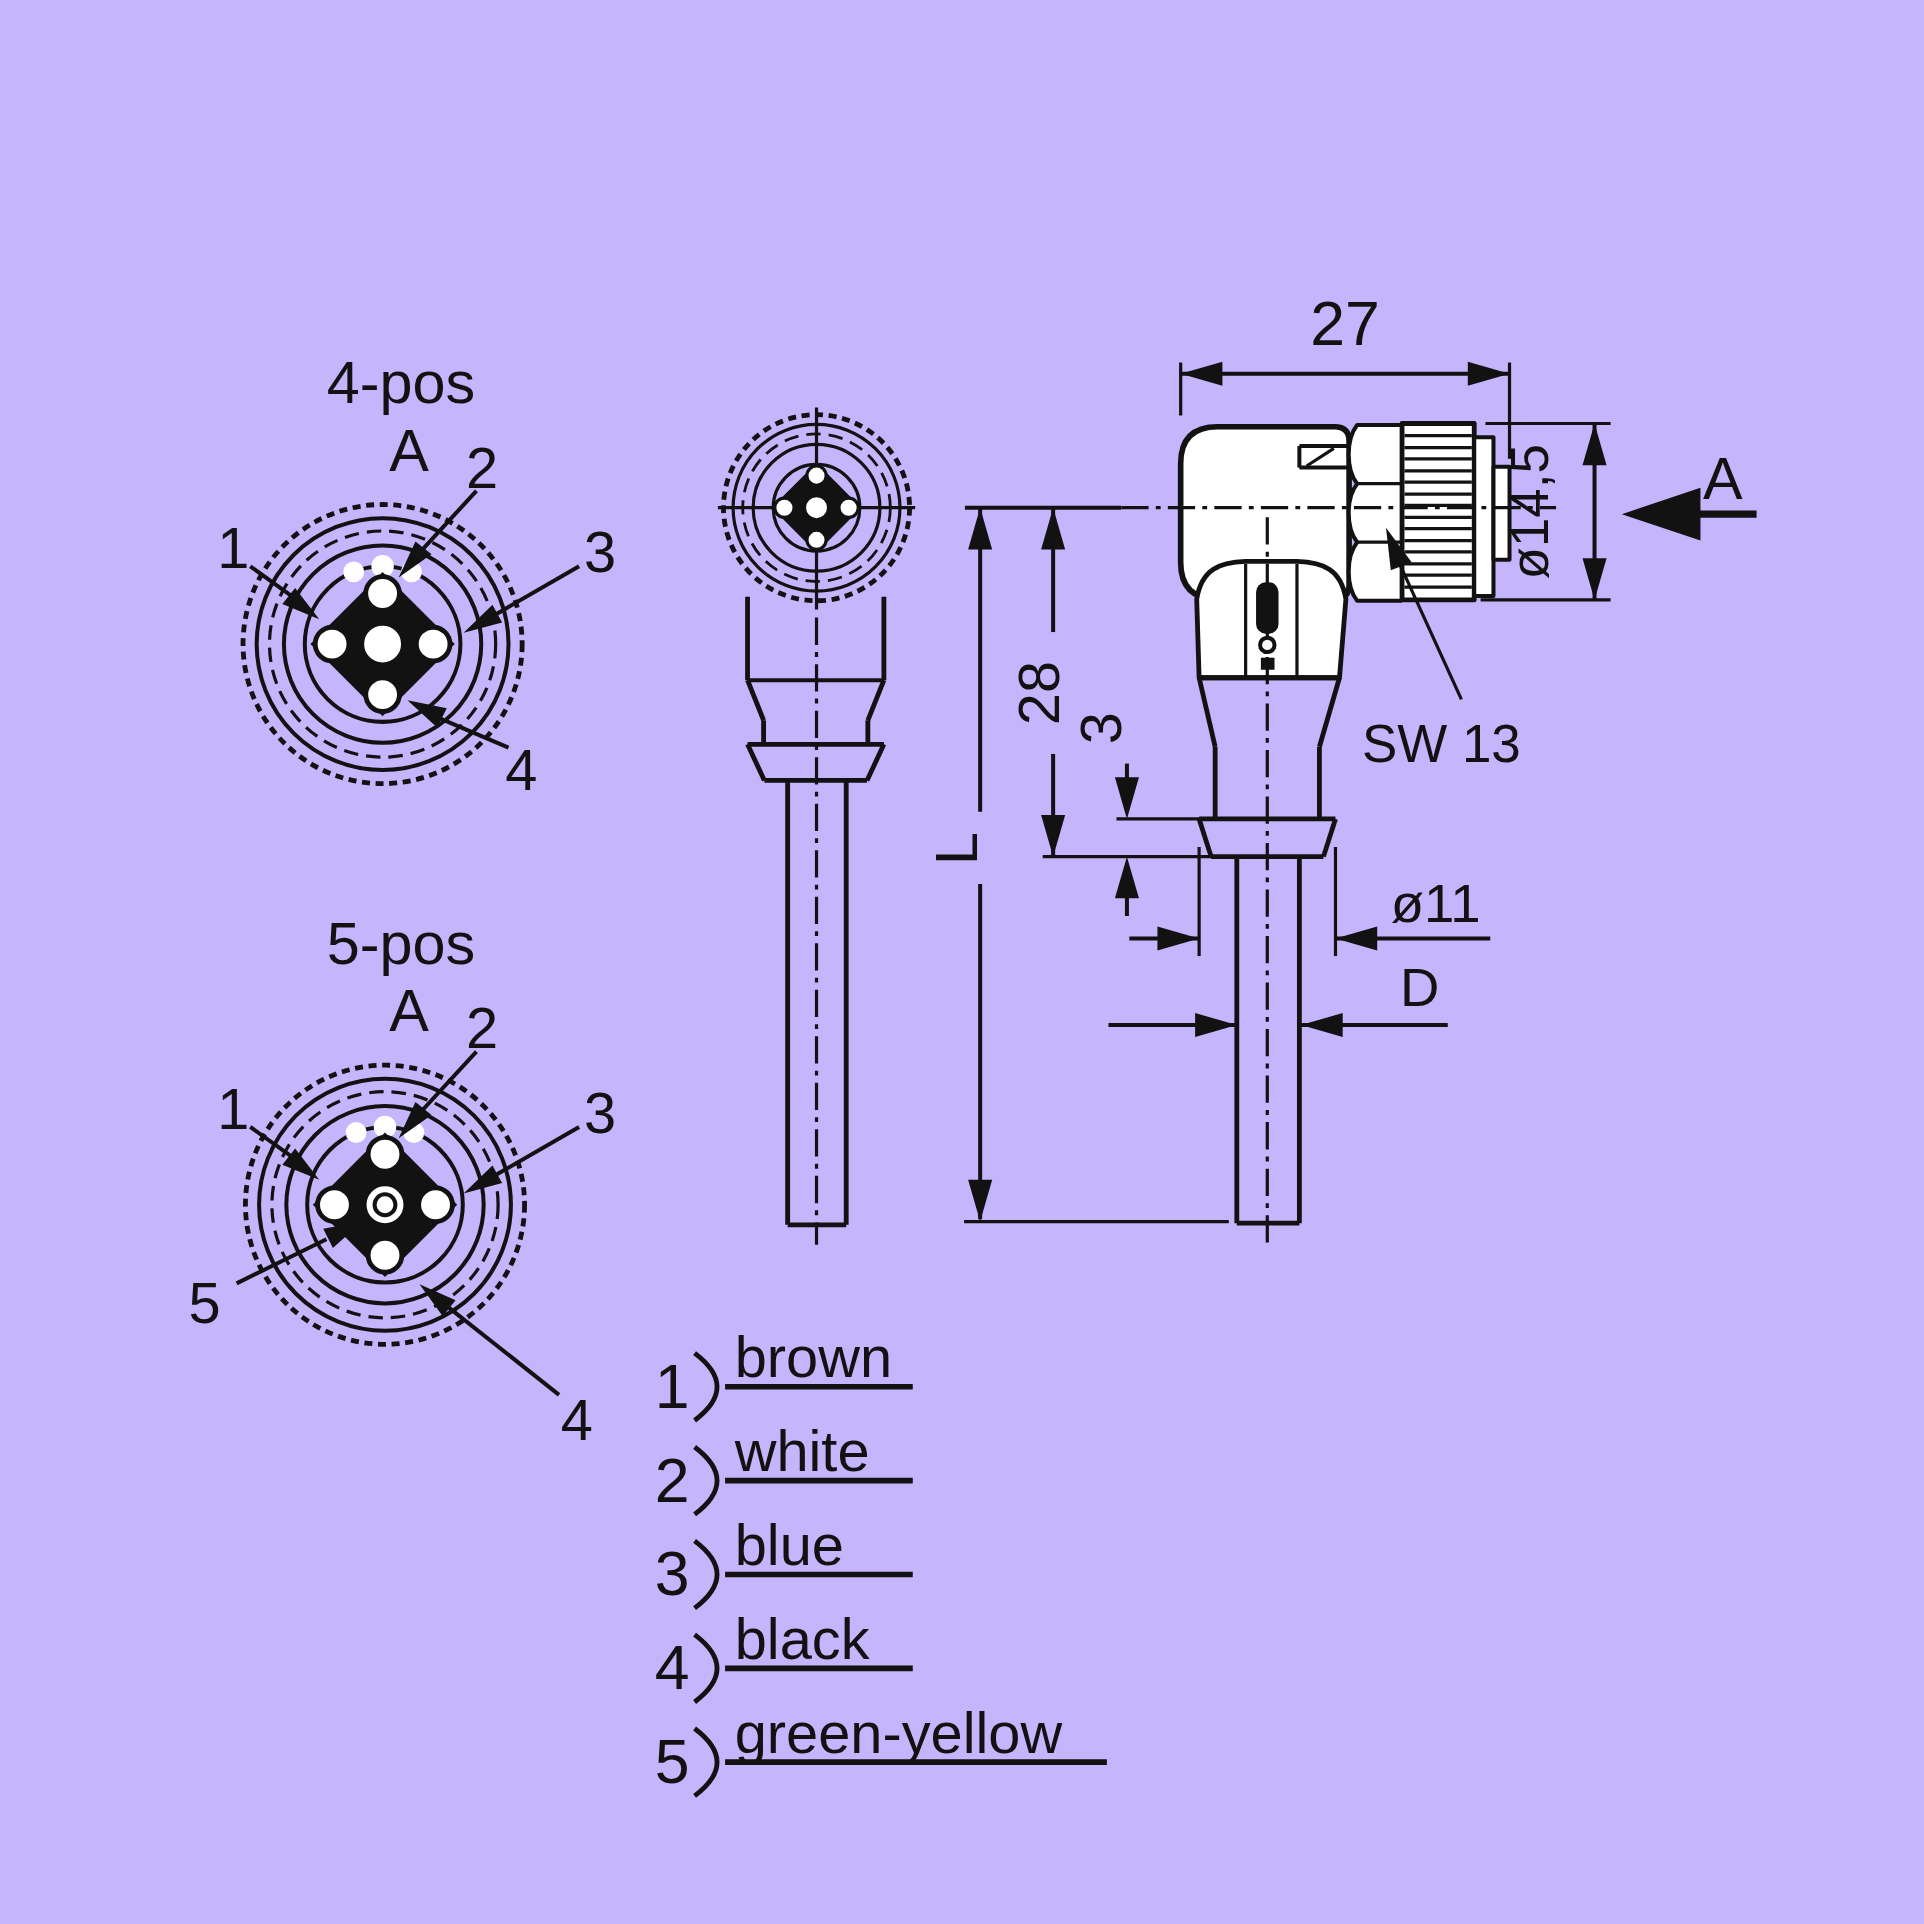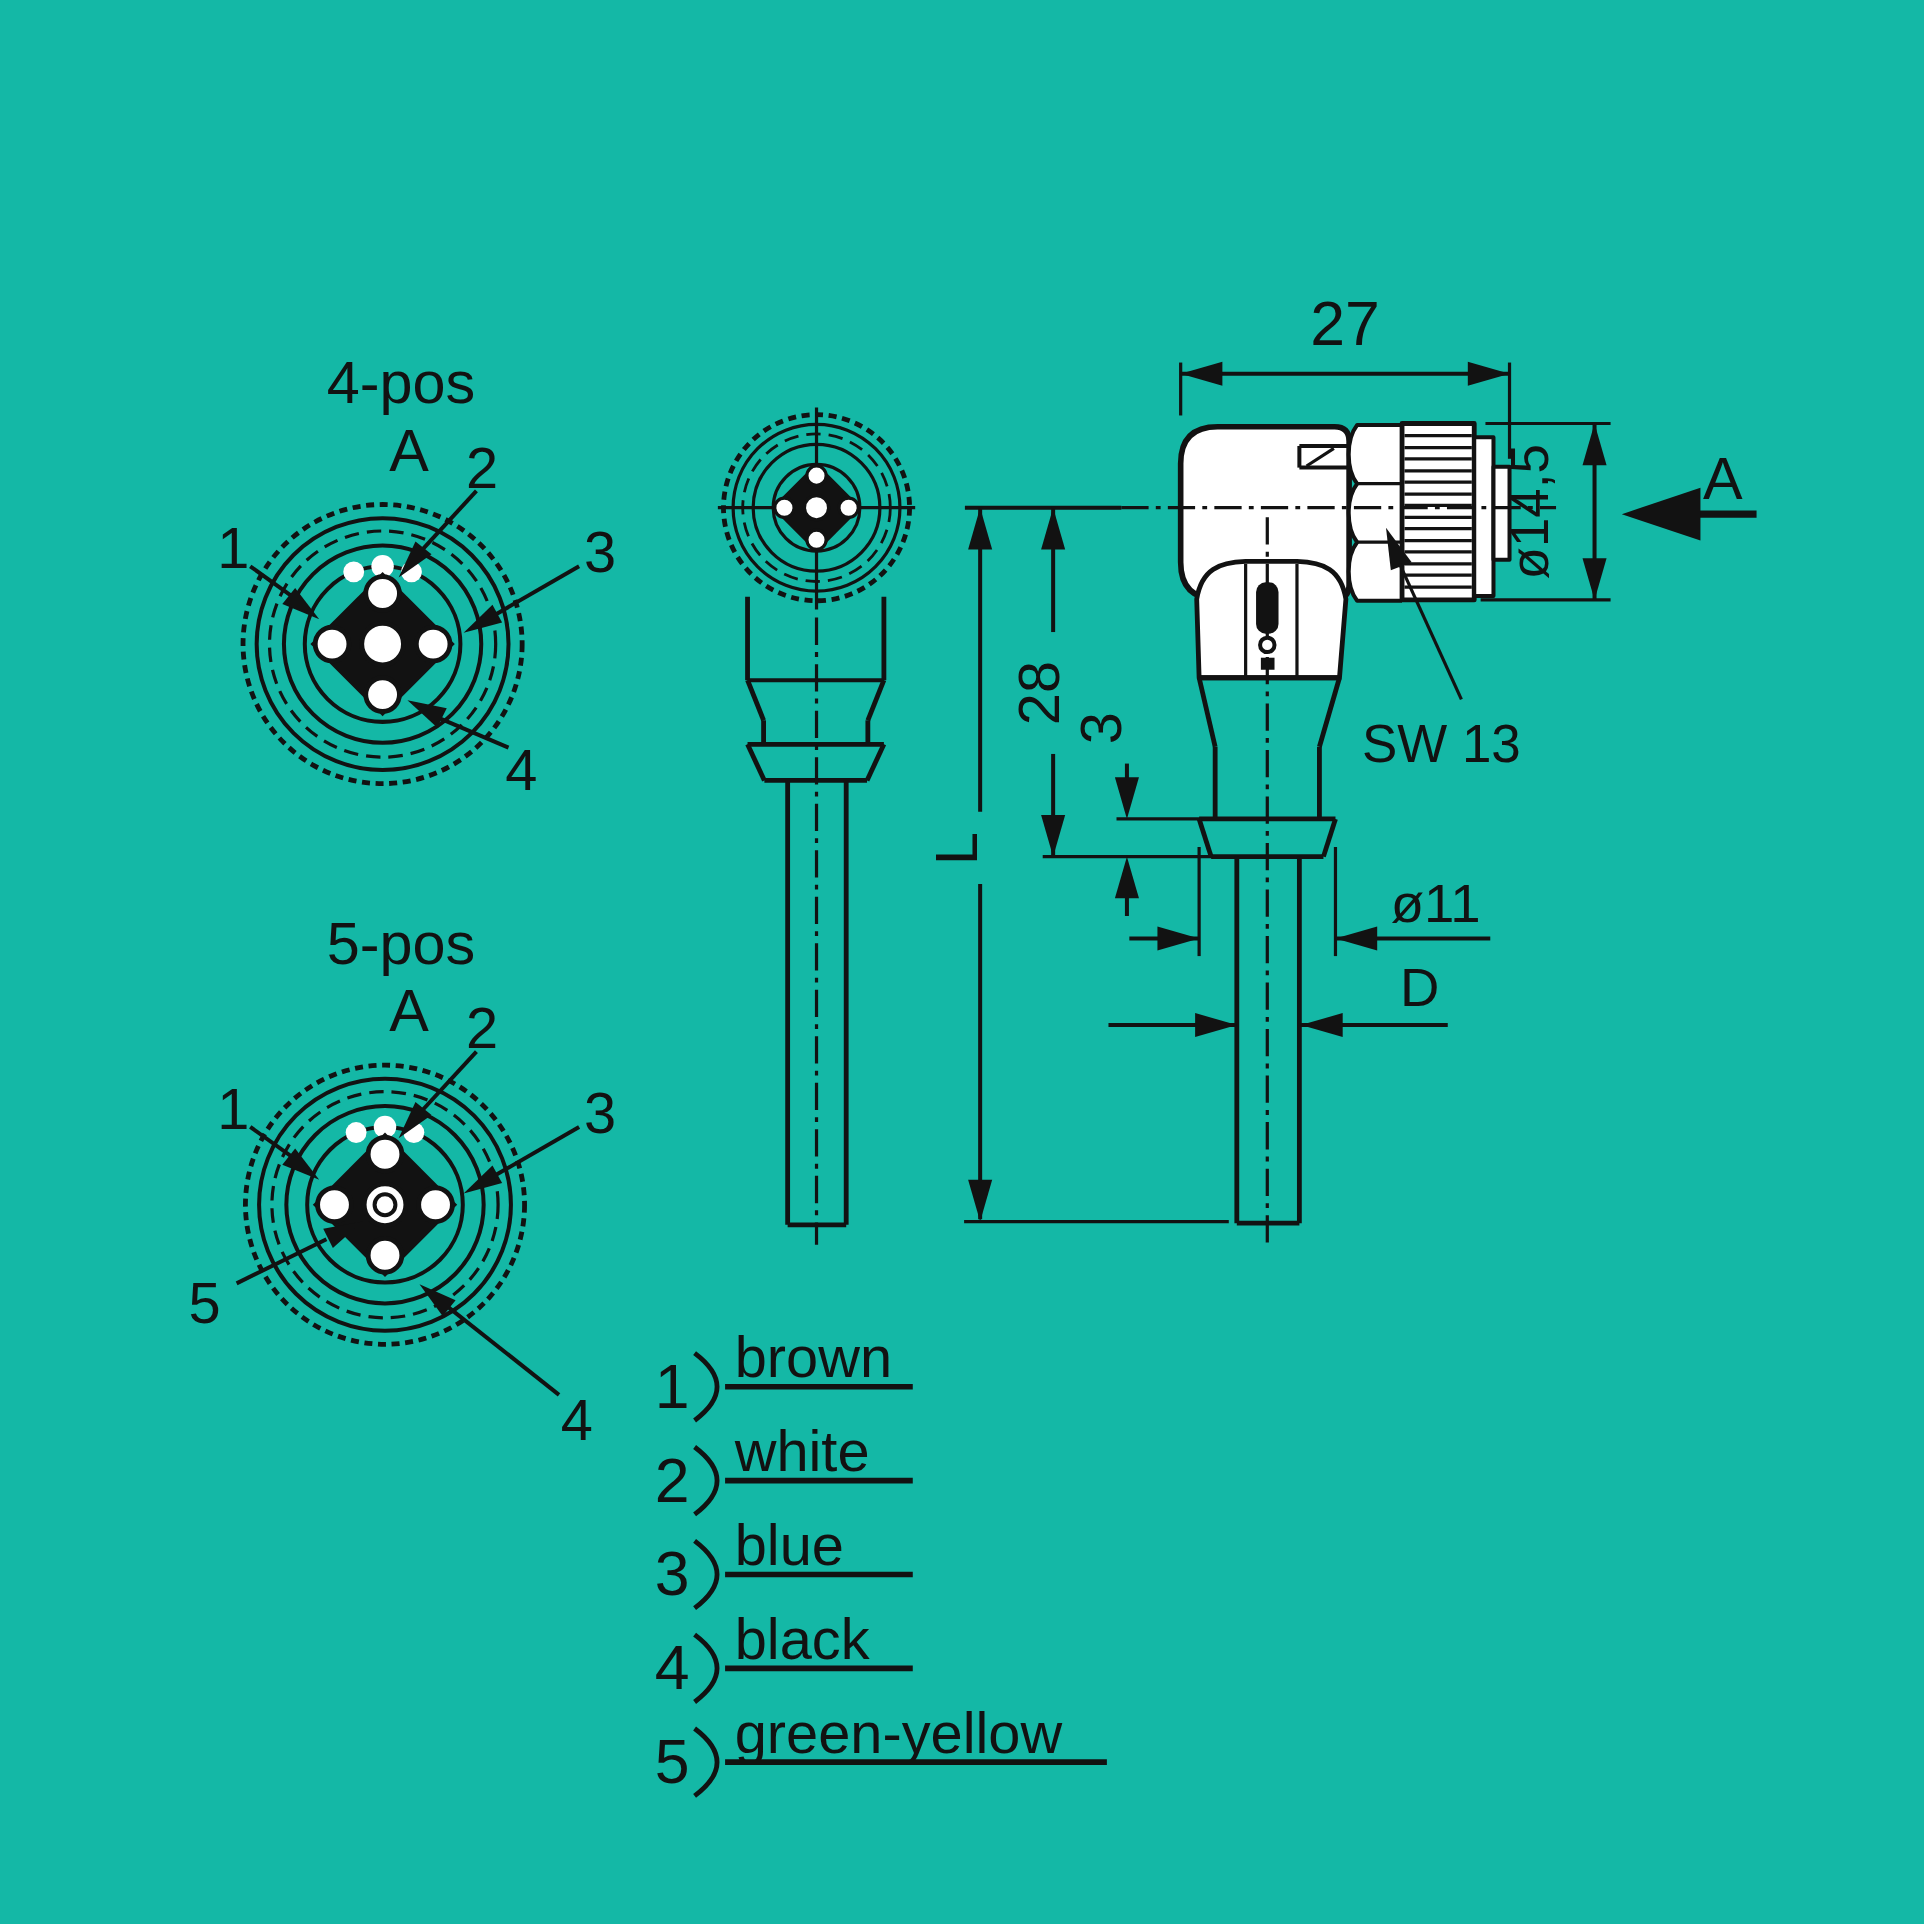--- a/index.html
+++ b/index.html
@@ -1,16 +1,16 @@
 <!DOCTYPE html>
 <html style="font-size:13px"><head>
 <meta charset="utf-8">
 <style>
   html,body{margin:0;padding:0;background:#fff;}
-  .stage{width:1925px;height:1925px;background:#14b8a6;position:relative;}
+  .stage{width:1925px;height:1925px;background:#c4b5fd;position:relative;}
   svg{display:block}
   .ln{stroke:#121212;stroke-width:6;fill:none;stroke-linejoin:round;stroke-linecap:butt}
   .lnf{stroke:#121212;stroke-width:6;fill:#ffffff;stroke-linejoin:round}
   .med{stroke-width:5}
   .thin{stroke-width:4}
   .blk{fill:#121212;stroke:none}
   .cl{stroke:#121212;stroke-width:4;fill:none;stroke-dasharray:34 9 6 9}
   .scallop{stroke-dasharray:10 7}
   .dashmid{stroke-dasharray:18 10}
   .t{font-family:"Liberation Sans","DejaVu Sans",sans-serif;fill:#121212;}

